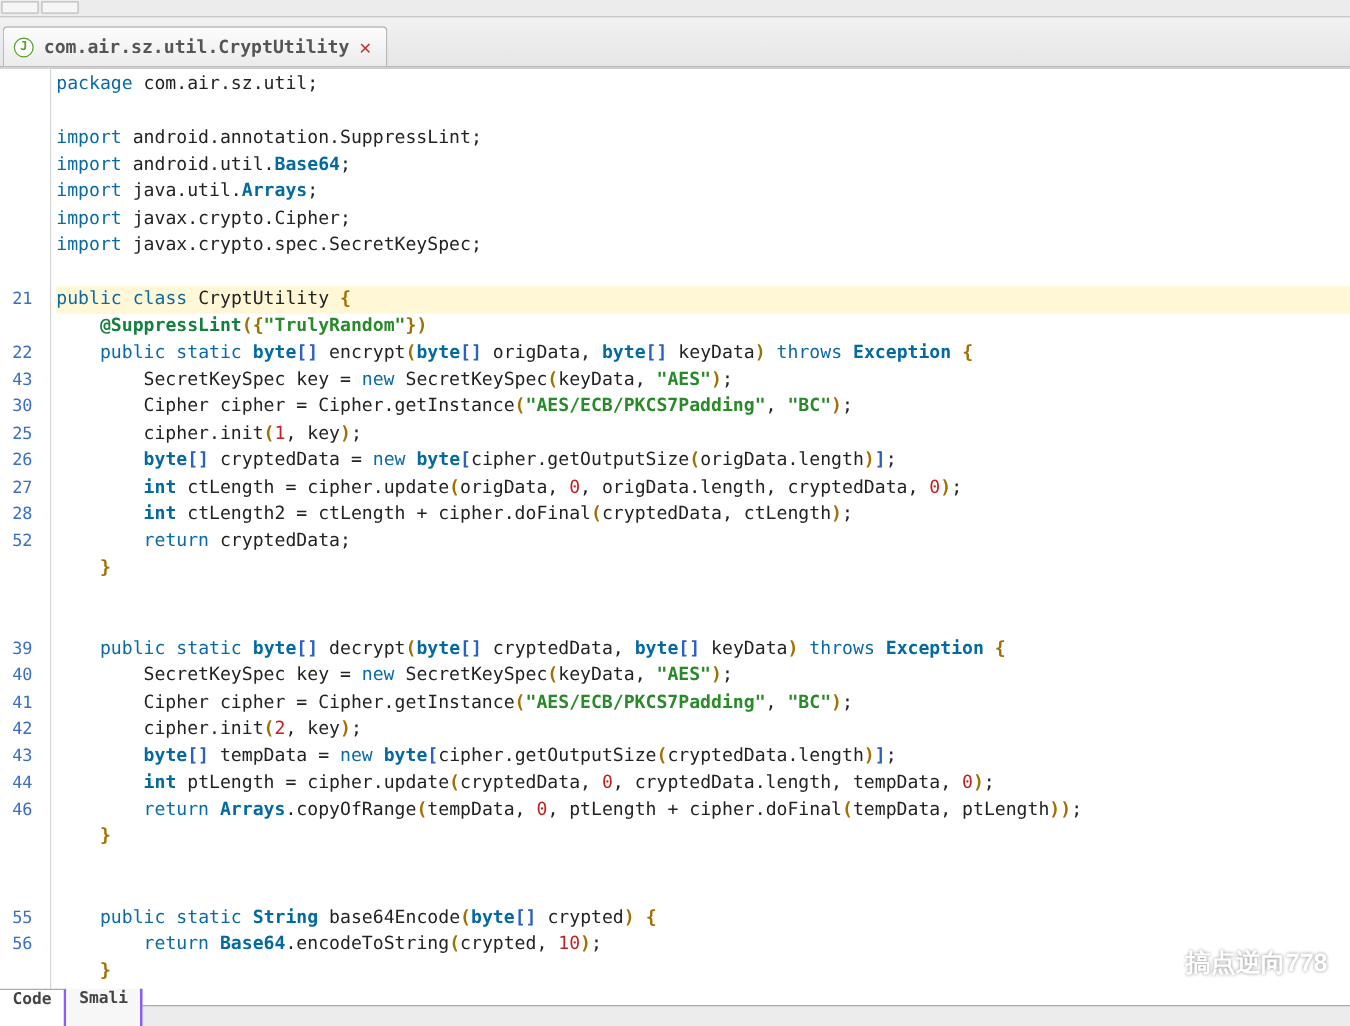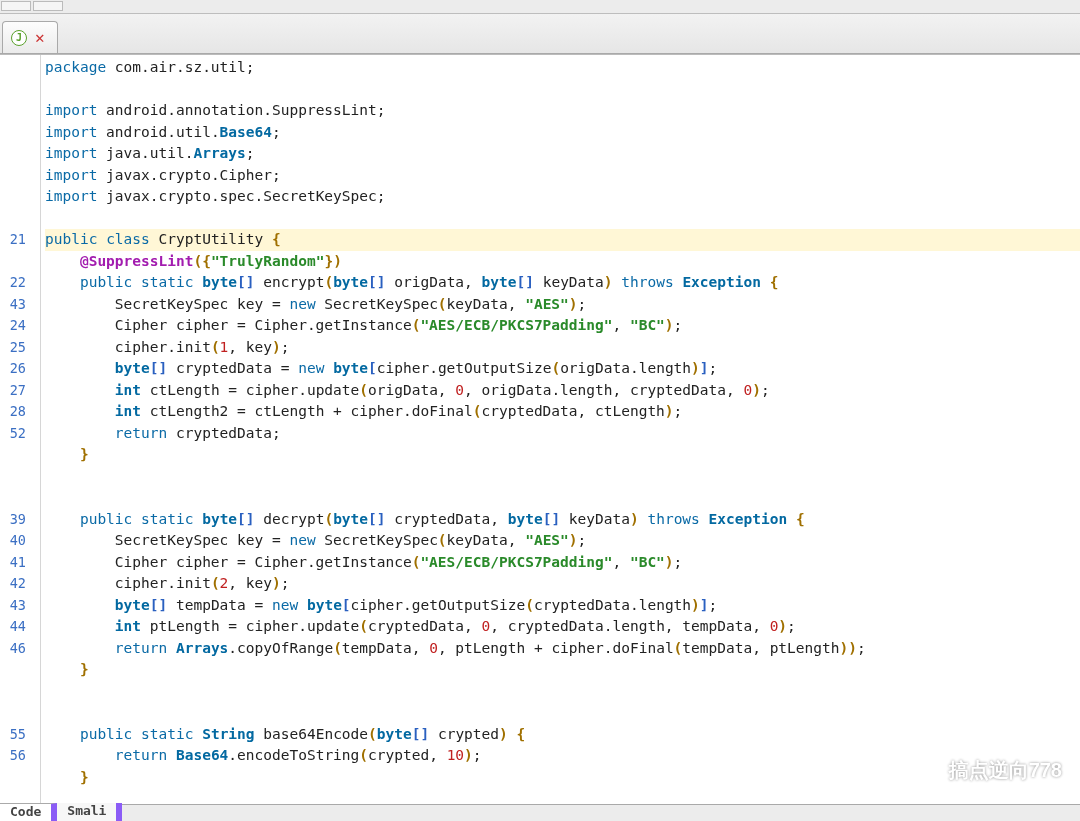--- a/index.html
+++ b/index.html
@@ -76,36 +76,36 @@
     padding-left: 4px;
     padding-top: 2px;
     white-space: pre;
     line-height: 21.5px;
     font-size: 14.5px;
     overflow: hidden;
   }
   .hl-line { background: #fff7d6; display: inline-block; width: 100%; }
   .kw { color: #0a6aa6; font-weight: normal; }
   .type { color: #0369a1; font-weight: bold; }
-  .ann { color: #a21caf; font-weight: bold; }
+  .ann { color: #15803d; font-weight: bold; }
   .str { color: #2a8a2a; font-weight: bold; }
   .num { color: #c02020; }
   .paren { color: #a07000; font-weight: bold; }
   .brack { color: #2a60c0; font-weight: bold; }
   .plain { color: #222; }
   .bottom-tabs {
     position: absolute; bottom: 0; left: 0; right: 0;
     height: 17px; background: #ececec;
     border-top: 1px solid #a9a9a9;
     display: flex; align-items: flex-end;
     font-size: 13px; font-weight: bold; color: #444;
   }
   .bottom-tabs .bt {
-    padding: 0 10px; height: 18px;
-    border-right: 6px solid #8b5cf6;
+    padding: 0 10px; height: 30px;
+    border-right: 2px solid #8b5cf6;
     background: #f7f7f7;
   }
   .bottom-tabs .bt.active {
     background: #fff; border-top: 1px solid #aaa;
   }
   .watermark {
     position: absolute;
     right: 18px; bottom: 34px;
     display: flex; align-items: center; gap: 10px;
     color: #fff;
@@ -131,39 +131,40 @@
 <body>
 
 <div class="topstrip">
   <div class="tiny"></div>
   <div class="tiny"></div>
 </div>
 
 <div class="tabbar">
   <div class="tab">
     <span class="j-icon">J</span>
+    <span>com.air.sz.util.CryptUtility</span>
     <span class="close">✕</span>
   </div>
 </div>
 
 <div class="editor-wrap">
   <div class="gutter" id="gutter">
       <div></div>
       <div></div>
       <div></div>
       <div></div>
       <div></div>
       <div></div>
       <div></div>
       <div></div>
       <div>21</div>
       <div></div>
       <div>22</div>
       <div>43</div>
-      <div>24</div>
+      <div>30</div>
       <div>25</div>
       <div>26</div>
       <div>27</div>
       <div>28</div>
       <div>52</div>
       <div></div>
       <div></div>
       <div></div>
       <div>39</div>
       <div>40</div>

